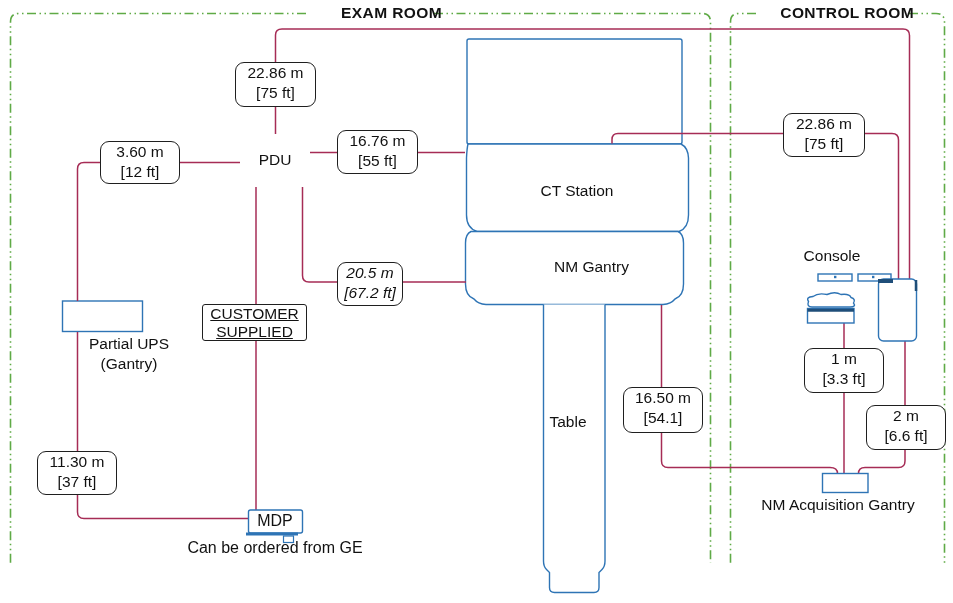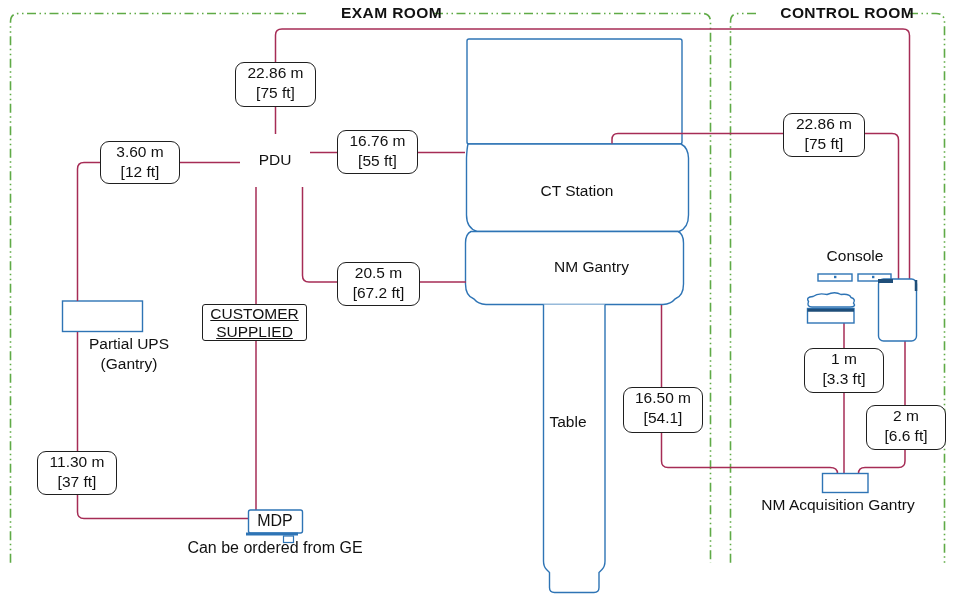--- a/index.html
+++ b/index.html
@@ -107,21 +107,21 @@
     <span>[75 ft]</span>
   </div>
   <div class="dim-label" style="left:100px;top:141px;width:80px;height:43px;">
     <span>3.60 m</span>
     <span>[12 ft]</span>
   </div>
   <div class="dim-label" style="left:337px;top:130px;width:81px;height:44px;">
     <span>16.76 m</span>
     <span>[55 ft]</span>
   </div>
-  <div class="dim-label" style="left:337px;top:262px;width:83px;height:44px;">
+  <div class="dim-label" style="left:337px;top:262px;width:66px;height:44px;font-style:italic;">
     <span>20.5 m</span>
     <span>[67.2 ft]</span>
   </div>
   <div class="dim-label" style="left:783px;top:113px;width:82px;height:44px;">
     <span>22.86 m</span>
     <span>[75 ft]</span>
   </div>
   <div class="dim-label" style="left:804px;top:348px;width:80px;height:45px;">
     <span>1 m</span>
     <span>[3.3 ft]</span>
@@ -147,16 +147,16 @@
   <div class="comp-label" style="left:240px;top:150px;width:70px;">PDU</div>
   <div class="comp-label" style="left:59px;top:334px;width:140px;white-space:normal;">
     <div>Partial UPS</div>
     <div>(Gantry)</div>
   </div>
   <div class="comp-label" style="left:248px;top:511px;width:54px;font-size:16px;">MDP</div>
   <div class="comp-label" style="left:175px;top:538px;width:200px;font-size:16px;">Can be ordered from GE</div>
   <div class="comp-label" style="left:467px;top:181px;width:220px;">CT Station</div>
   <div class="comp-label" style="left:484px;top:257px;width:215px;">NM Gantry</div>
   <div class="comp-label" style="left:543px;top:380px;width:50px;margin-top:32px;">Table</div>
-  <div class="comp-label" style="left:815px;top:246px;width:80px;">Console</div>
+  <div class="comp-label" style="left:792px;top:246px;width:80px;">Console</div>
   <div class="comp-label" style="left:740px;top:495px;width:196px;">NM Acquisition Gantry</div>
 
 </div>
 
 </body></html>

